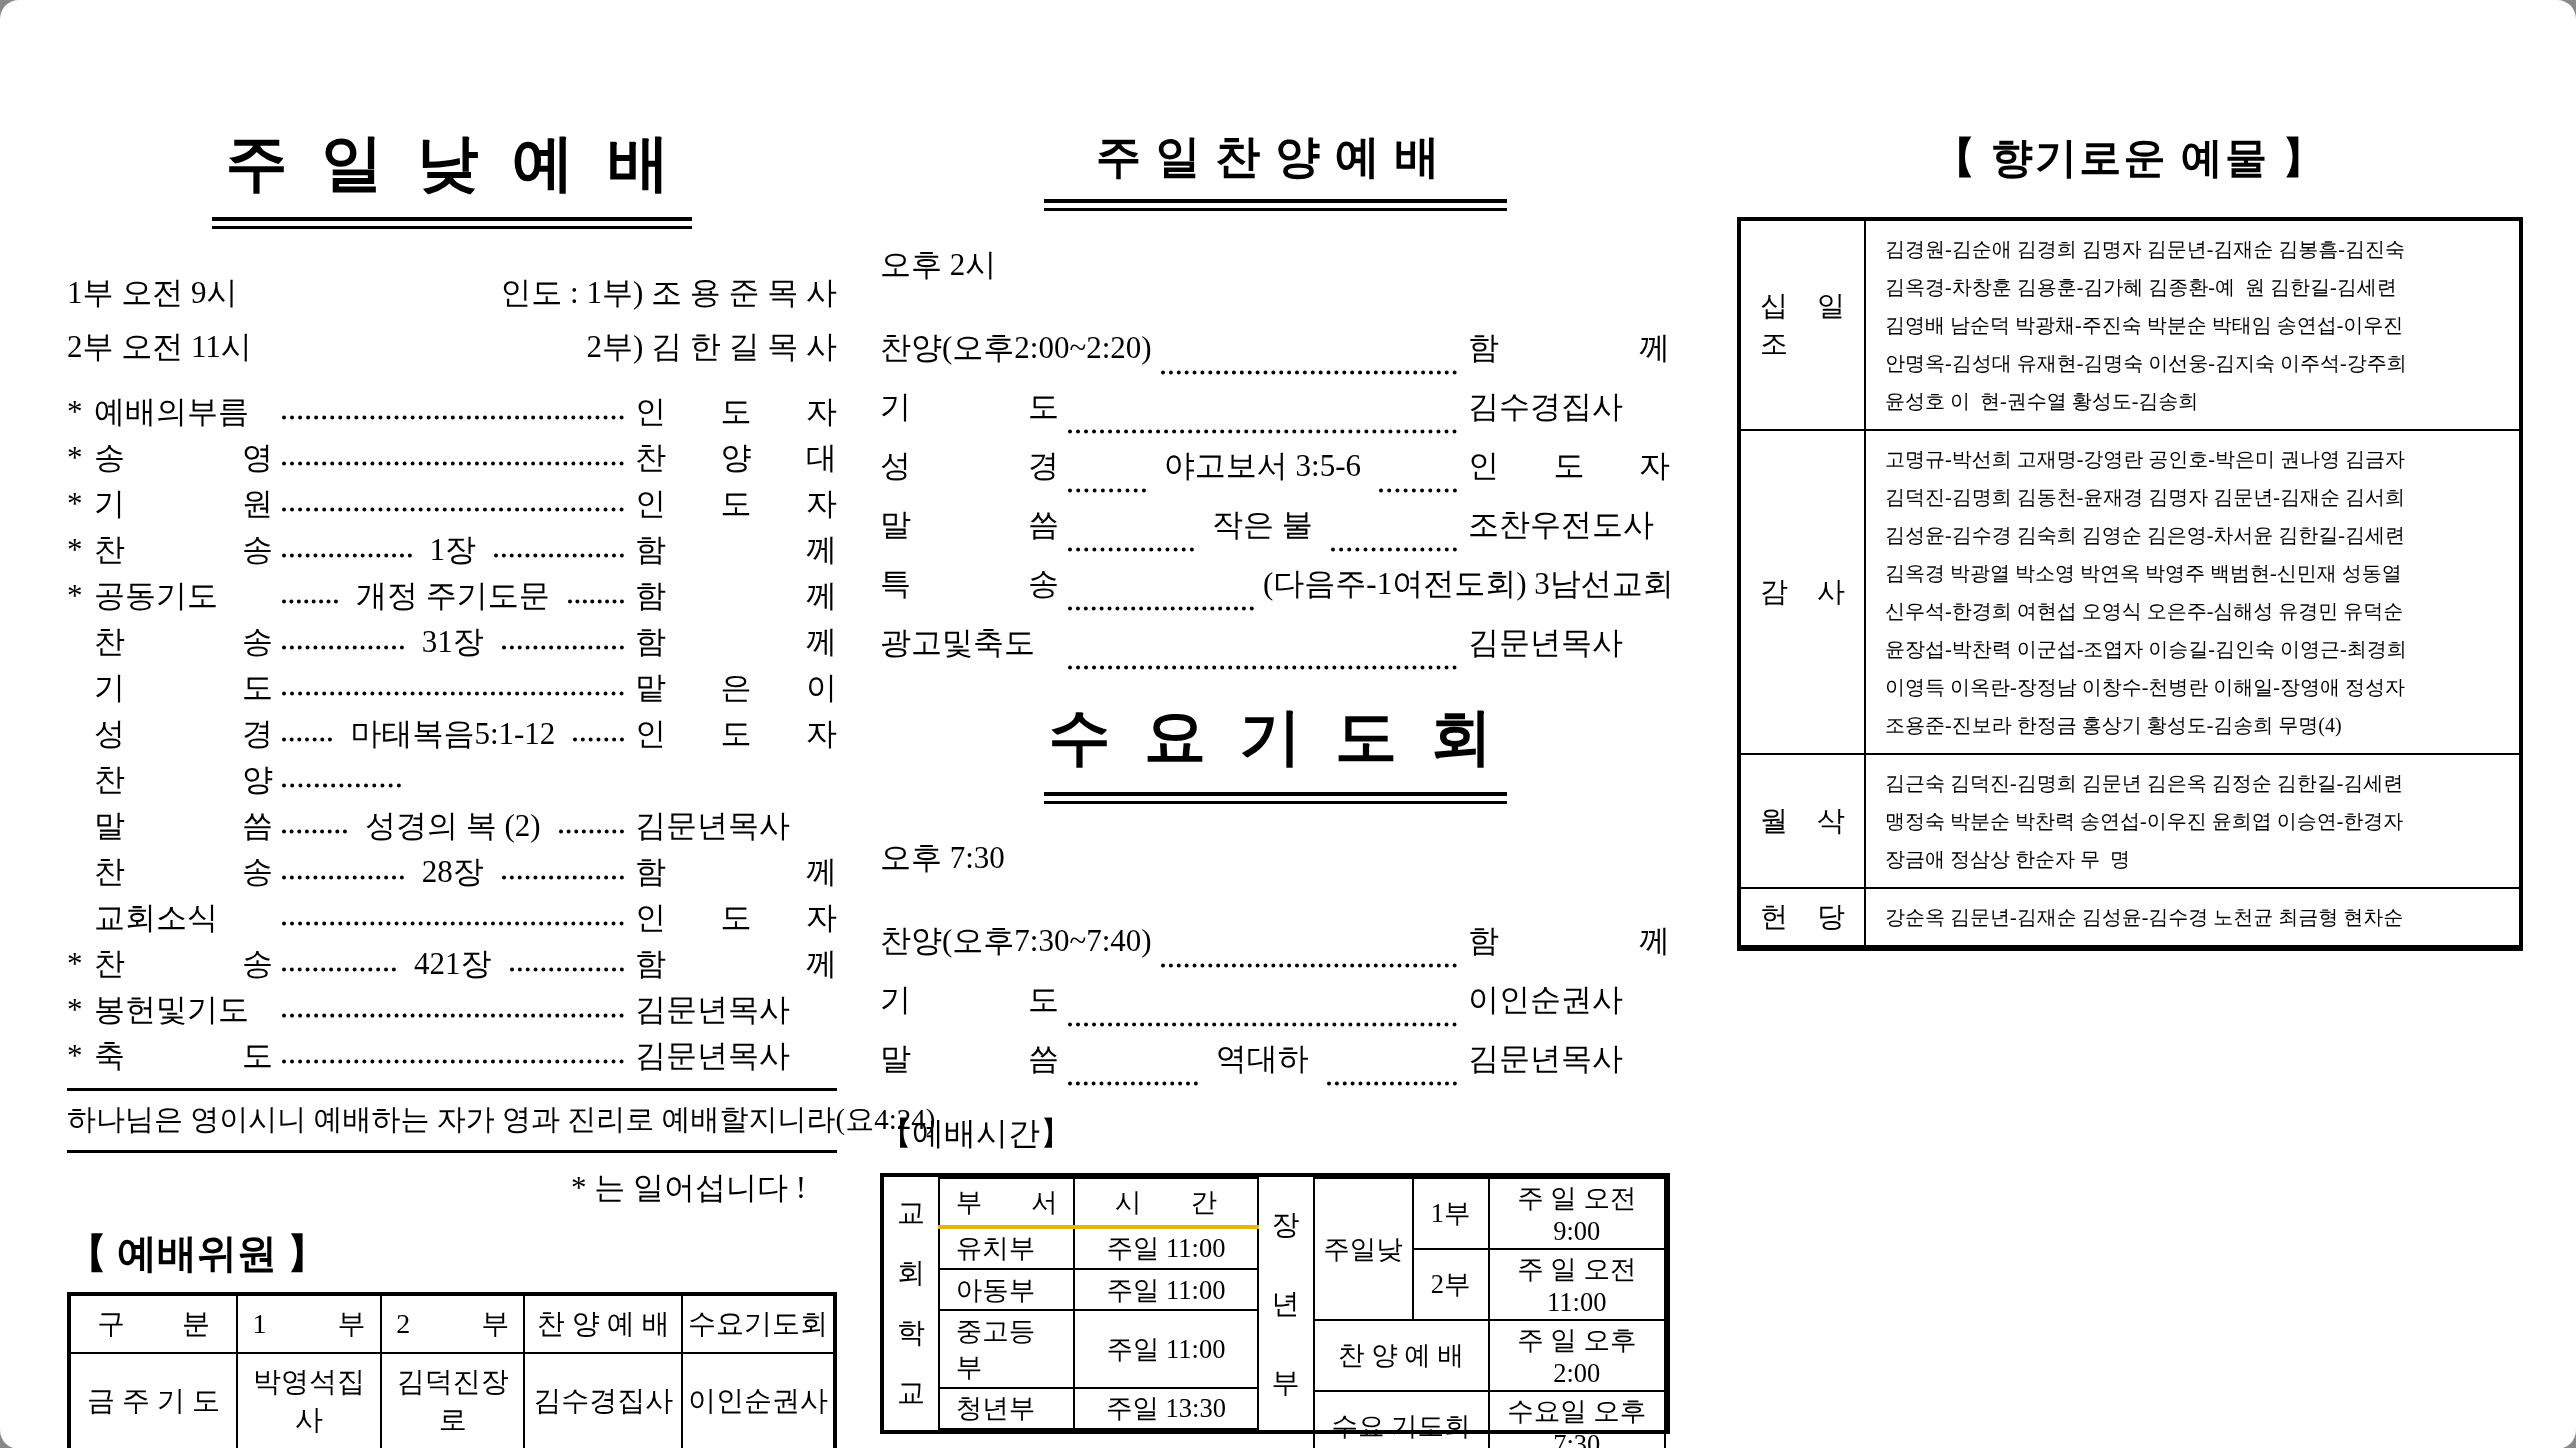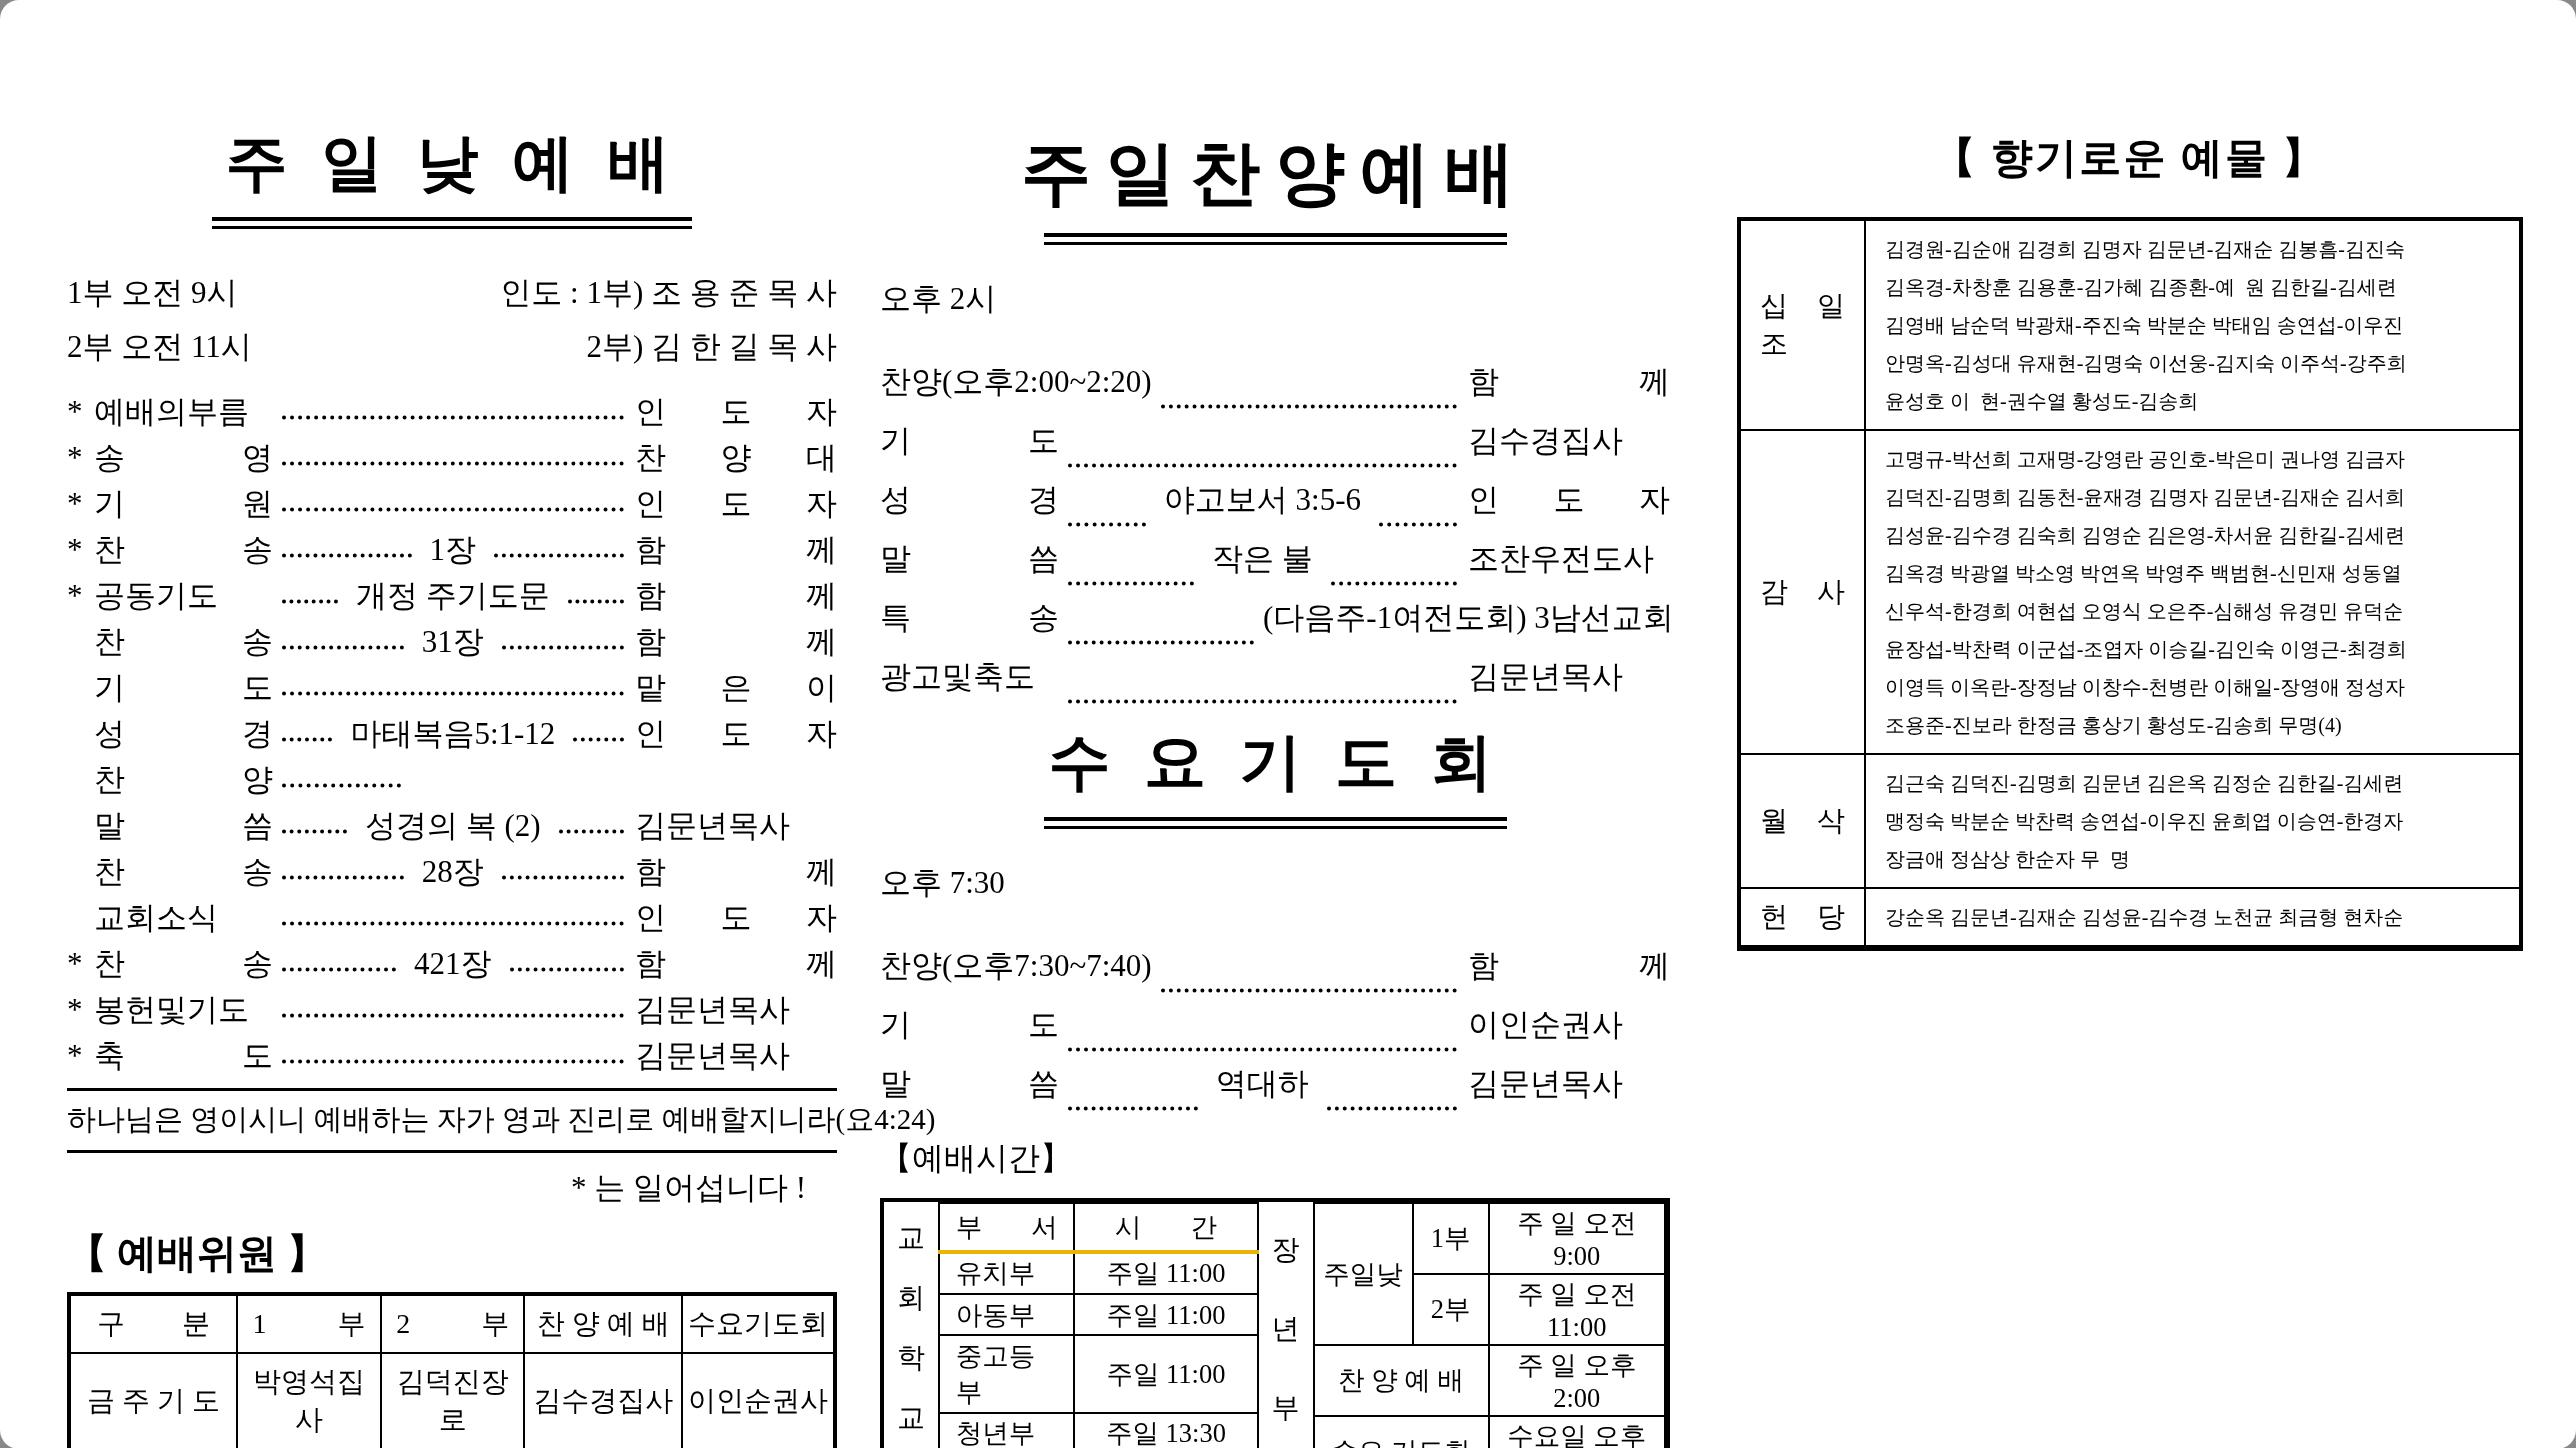--- a/index.html
+++ b/index.html
@@ -5,21 +5,21 @@
   html,body{margin:0;padding:0;background:#888;}
   .page{width:2576px;height:1449px;background:#ffffff;position:relative;color:#000;
         font-family:"Liberation Serif","DejaVu Serif",serif;overflow:hidden;border-radius:19px;}
   .col{position:absolute;}
   .col-left{left:67px;top:121px;width:770px;}
   .col-mid{left:880px;top:127px;width:790px;}
   .col-right{left:1737px;top:130px;width:786px;}
 
   .sec-title{font-weight:bold;text-align:center;white-space:nowrap;}
   .t-big{font-size:62px;letter-spacing:9px;}
-  .t-mid2{font-size:70px;letter-spacing:14.7px;}
+  .t-mid2{font-size:45px;letter-spacing:14.7px;}
   .rule-dbl{height:5.1px;border-top:4px solid #000;border-bottom:3.4px solid #000;margin:12.4px auto 0;}
 
   .sched{display:flex;justify-content:space-between;margin-top:37px;font-size:31px;line-height:54px;}
   .sched-right{text-align:right;}
 
   .order{margin-top:14.7px;}
   .orow{display:flex;align-items:center;height:46px;font-size:31px;}
   .star{width:27px;flex:0 0 auto;}
   .lbl{width:179px;flex:0 0 auto;text-align:justify;text-align-last:justify;}
   .lblL{flex:0 0 auto;}
@@ -266,21 +266,21 @@
           <span class="leadF" style="flex-basis:186px;"></span>
           <span class="wide-r">(다음주-1여전도회) 3남선교회</span>
         </div>
       <div class="mrow">
           <span class="lbl">광고및축도</span>
           <span class="lead"></span>
           <span class="name">김문년목사</span>
         </div>
     </div>
 
-    <div class="sec-title t-big" style="margin-top:22px;">수 요 기 도 회</div>
+    <div class="sec-title t-big" style="margin-top:31px;">수 요 기 도 회</div>
     <div class="rule-dbl" style="width:463px;"></div>
     <div class="time-line">오후 7:30</div>
 
     <div class="mrows">
       <div class="mrow">
           <span class="lblL">찬양(오후7:30~7:40)</span>
           <span class="lead"></span>
           <span class="name">함 께</span>
         </div>
       <div class="mrow">

